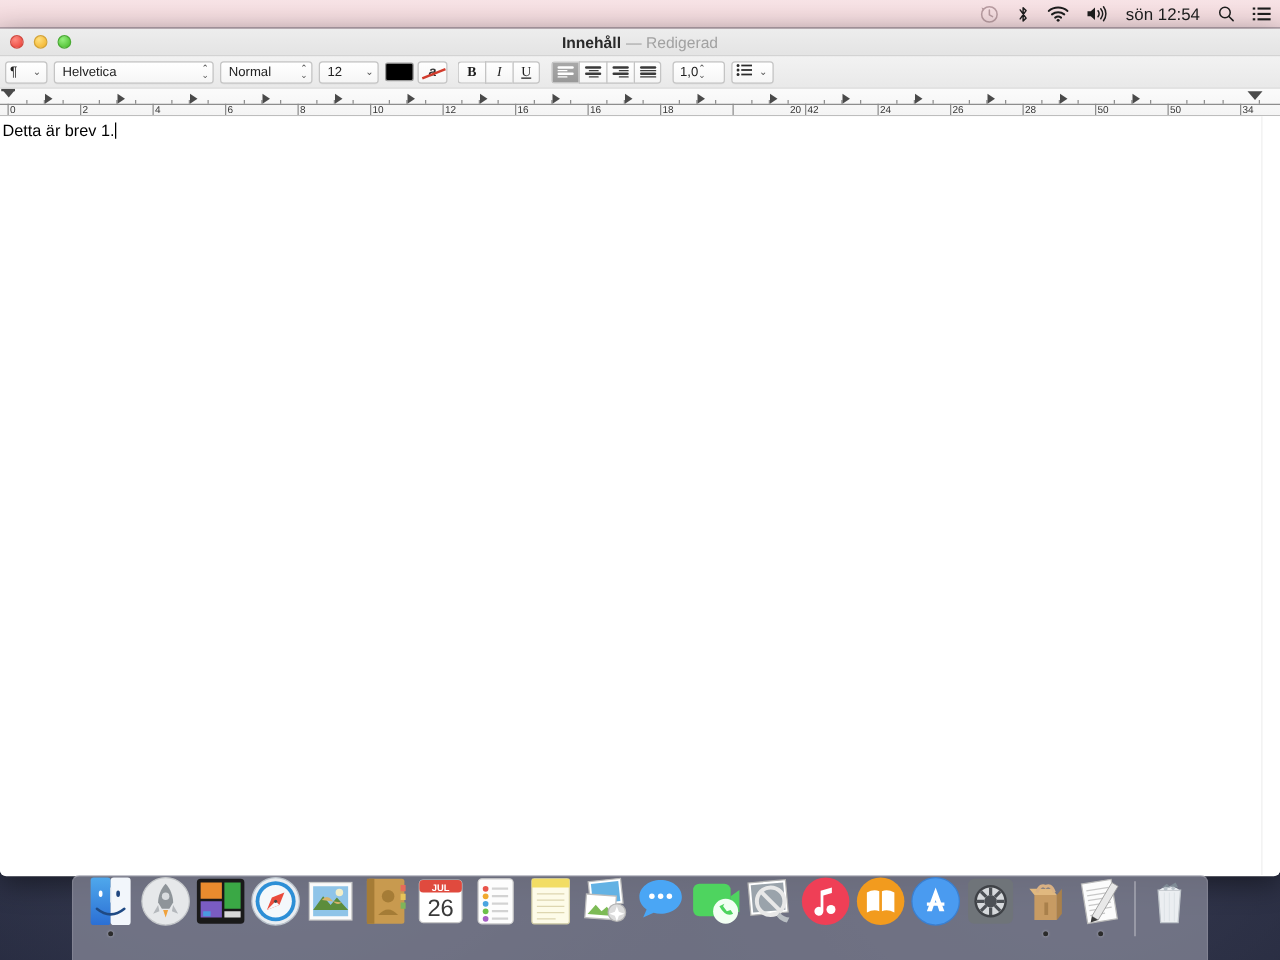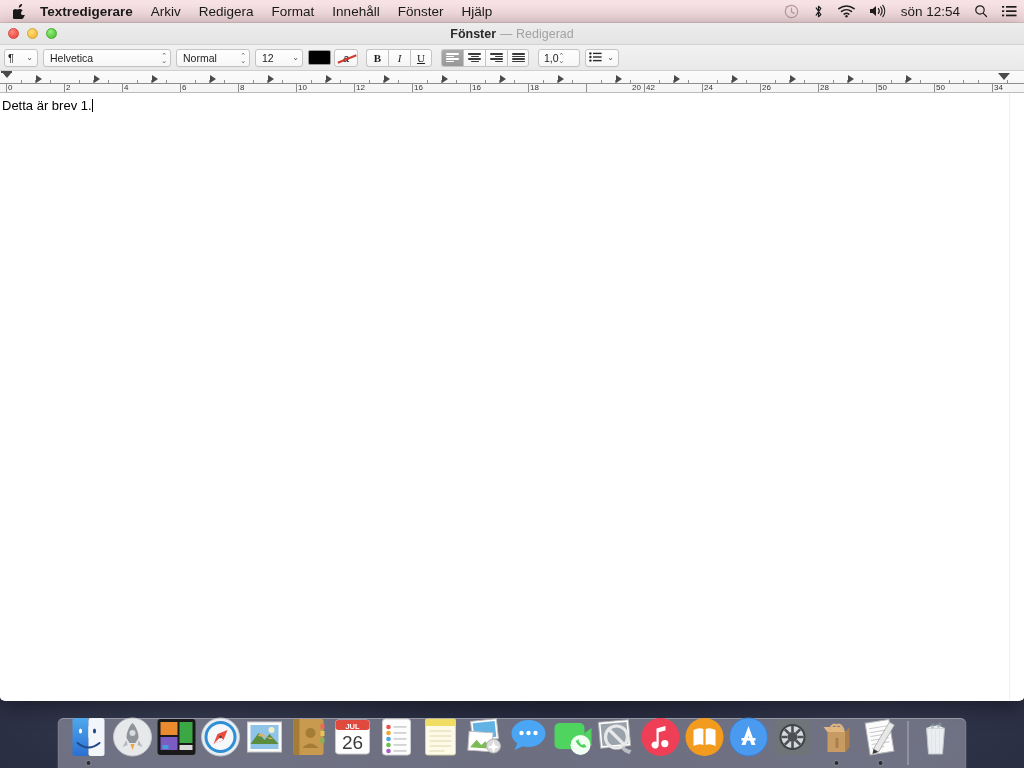--- a/index.html
+++ b/index.html
@@ -200,23 +200,23 @@
   }
   #scroll-gutter {
     width: 15px;
     background: #ffffff;
     border-left: 1px solid #f0f0f0;
   }
   
   #dock {
     position: absolute; left: 50%; transform: translateX(-50%);
     bottom: 0;
-    height: 50px;
+    height: 68px;
     display: flex; align-items: flex-end;
-    padding: 3px 8px 0 8px;
+    padding: 3px 8px 16px 8px;
     background: rgba(137,139,155,0.72);
     border-top: 1px solid rgba(255,255,255,0.28);
     border-left: 1px solid rgba(255,255,255,0.12);
     border-right: 1px solid rgba(255,255,255,0.12);
     border-radius: 6px 6px 0 0;
   }
   .dock-item {
     position: relative;
     width: 44px; height: 54px;
     display: flex; flex-direction: column;
@@ -235,34 +235,20 @@
     background: rgba(255,255,255,0.45);
     align-self: flex-end;
   }
 </style>
 </head>
 <body>
 
 <div id="screen">
 
   <div id="menubar">
-    <div class="menu-left">
-      <div class="apple-menu">
-        <svg width="13" height="15" viewBox="0 0 13 15" aria-hidden="true">
-          <path d="M9.1 0c.1 1-.3 1.9-.9 2.6-.6.7-1.5 1.2-2.4 1.1-.1-1 .4-2 .9-2.6C7.4.4 8.4-.1 9.1 0zM11.9 11.1c-.4.9-.6 1.3-1.1 2.1-.7 1.1-1.7 2.4-2.9 2.4-1.1 0-1.4-.7-2.9-.7s-1.8.7-2.9.7c-1.2 0-2.1-1.2-2.8-2.2C-2.4 10.4-.9 5.9 1.5 5.2c1-.3 1.9.3 2.6.3.7 0 1.6-.6 2.8-.5.5 0 1.9.2 2.8 1.5-2.4 1.4-2 4.6.2 4.6z" fill="#1a1a1a"></path>
-        </svg>
-      </div>
-      <div class="menu-item app-name">Textredigerare</div>
-      <div class="menu-item">Arkiv</div>
-      <div class="menu-item">Redigera</div>
-      <div class="menu-item">Format</div>
-      <div class="menu-item">Innehåll</div>
-      <div class="menu-item">Fönster</div>
-      <div class="menu-item">Hjälp</div>
-    </div>
 
     <div class="menu-right">
       <div class="status-item">
         <svg width="15" height="15" viewBox="0 0 16 16">
           <circle cx="8" cy="8" r="6.6" fill="none" stroke="#b79ba0" stroke-width="1.3"></circle>
           <path d="M8 4.3v4.1l2.7 1.6" fill="none" stroke="#b79ba0" stroke-width="1.3" stroke-linecap="round"></path>
           <path d="M2.3 4.6 L1.3 2.2 L3.9 2.9" fill="#b79ba0"></path>
         </svg>
       </div>
       <div class="status-item">
@@ -310,21 +296,21 @@
 
   <div id="window">
 
     <div id="titlebar">
       <div class="traffic">
         <div class="light red"></div>
         <div class="light yellow"></div>
         <div class="light green"></div>
       </div>
       <div class="title-text">
-        <span class="title-main">Fönster</span>
+        <span class="title-main">Innehåll</span>
         <span class="title-sub">— Redigerad</span>
       </div>
     </div>
 
     <div id="toolbar">
 
       <div class="tb tb-para">
         <span style="font-size:11px;">¶</span>
         <span class="chev">⌄</span>
       </div>

